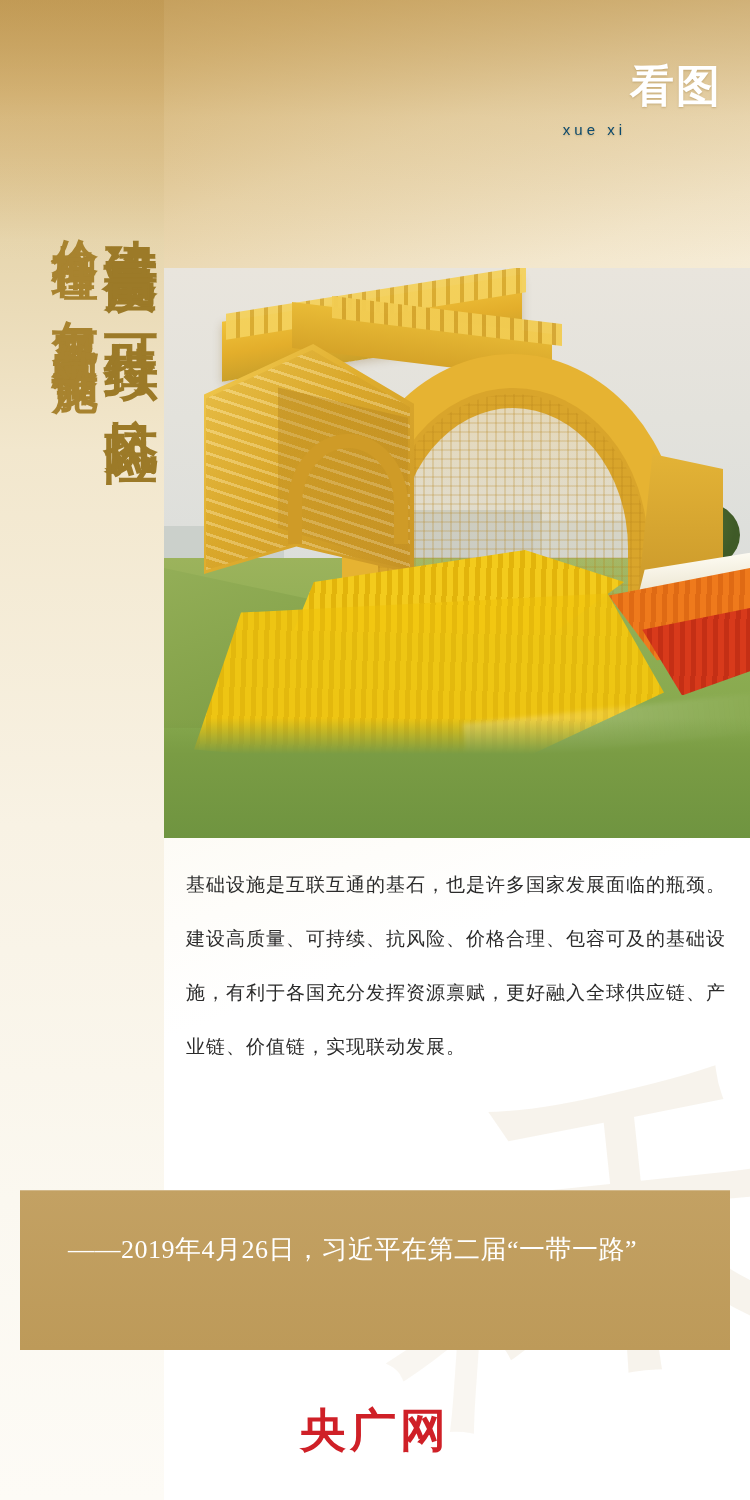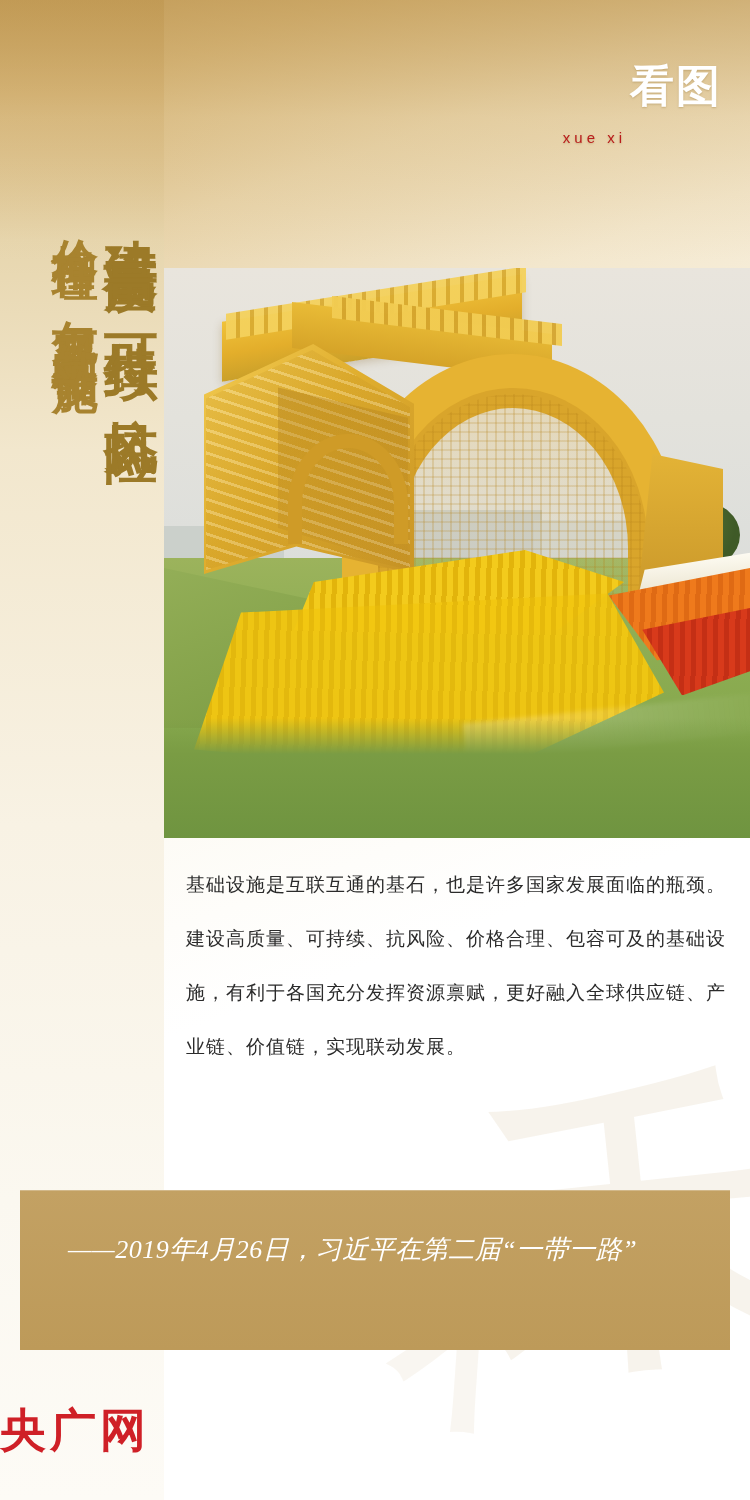--- a/index.html
+++ b/index.html
@@ -91,24 +91,24 @@
   .brand-xuexi {
     font-family: "Liberation Serif", serif;
     font-weight: bold;
     font-size: 62px;
     line-height: 0.95;
     font-style: italic;
     letter-spacing: 4px;
     text-shadow: 0 2px 3px rgba(140,110,50,0.4);
   }
   .brand-pinyin {
-    margin-top: 20px;
+    margin-top: 12px;
     font-size: 15px;
     letter-spacing: 4px;
-    color: #b91c1c;
+    color: #0c4a6e;
     padding-right: 96px;
     text-shadow: 0 1px 2px rgba(140,110,50,0.35);
   }
 
   
   .headline {
     position: absolute;
     left: 18px;
     top: 196px;
     width: 140px;
@@ -427,29 +427,28 @@
   .source-text {
     position: absolute;
     left: 48px;
     right: 40px;
     top: 38px;
     font-family: "Liberation Serif", serif;
     font-size: 26px;
     line-height: 44px;
     color: #ffffff;
     letter-spacing: 0.5px;
-    font-style: italic;
   }
 
   
   .footer-logo {
     position: absolute;
     left: 0; right: 0;
     top: 1400px;
-    text-align: left;
+    text-align: center;
     text-decoration: underline;
   }
   .logo-text {
     display: inline-block;
     font-family: "Liberation Serif", serif;
     font-weight: bold;
     font-size: 46px;
     letter-spacing: 4px;
     color: #cf2027;
   }

